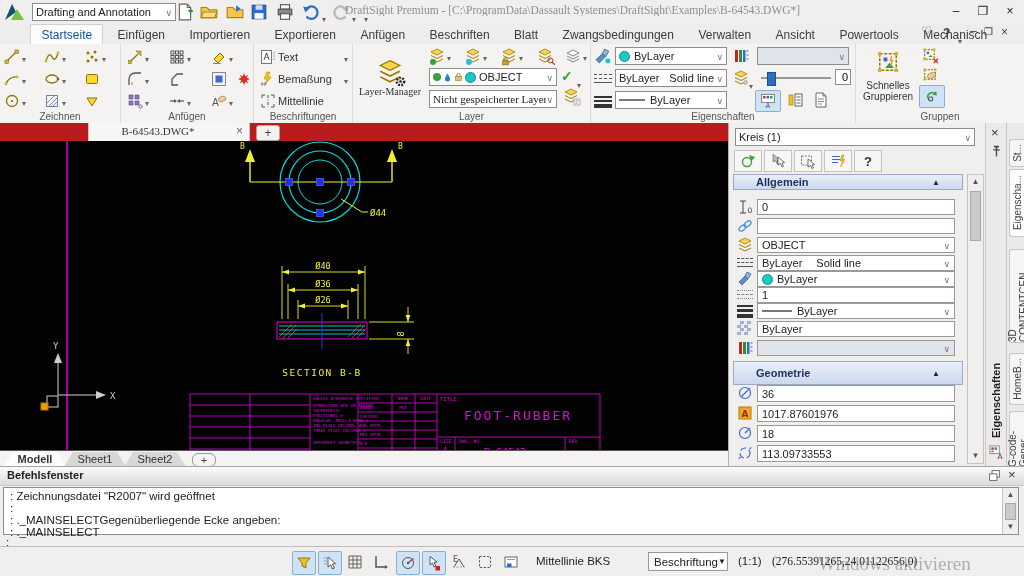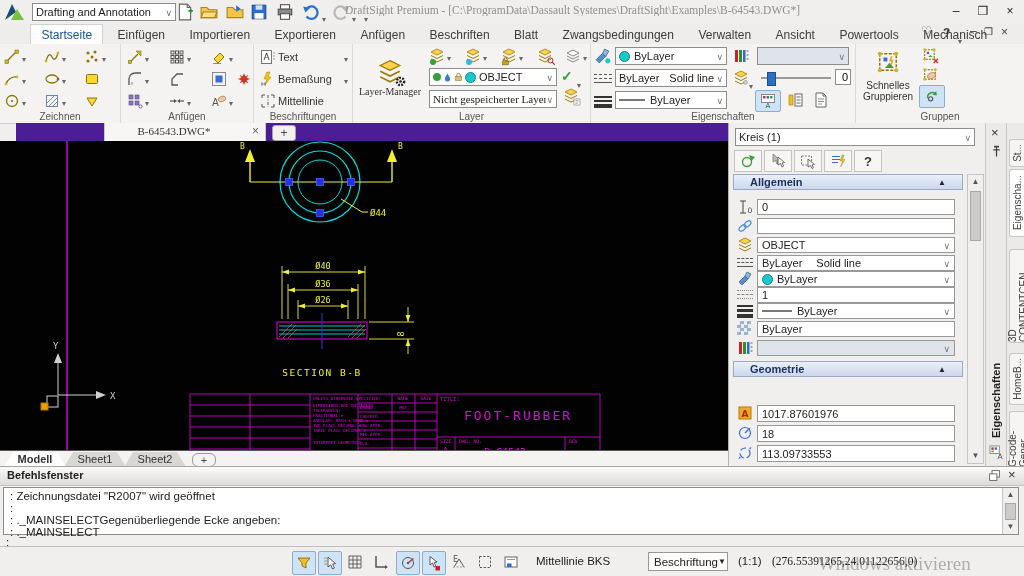--- a/index.html
+++ b/index.html
@@ -20,21 +20,21 @@
   #tabrow .rtab{display:inline-block;padding:0 10px;font-size:12px;color:#3c3c3c;line-height:20px;cursor:default;}
   #tabrow .rtab.act{background:#fcfcfc;color:#15539e;border:1px solid #d3d1cf;border-bottom:none;text-align:right;}
   .grp{position:absolute;top:0;height:79px;border-right:1px solid #dcdad8;}
   .grplabel{position:absolute;left:0;right:0;bottom:1px;text-align:center;font-size:10px;color:#555;}
   .cell{position:absolute;display:flex;align-items:center;gap:2px;height:20px;}
   .btnish{display:flex;align-items:center;justify-content:center;}
   .hl{background:#cfe3f6;border:1px solid #86aed6;border-radius:2px;}
   
   #proppanel{background:#f0efee;border-left:1px solid #b5b3b1;}
   .phead{background:linear-gradient(#e9effa,#ccd8ec);border:1px solid #9aaac8;
-         font-size:11px;font-weight:bold;color:#1a2f5e;display:flex;align-items:center;padding:0 16px;box-sizing:border-box;}
+         font-size:11px;font-weight:bold;color:#1a2f5e;display:flex;align-items:center;padding:0 22px;box-sizing:border-box;}
   .prow{position:absolute;left:0;width:234px;height:16px;}
   .prow .picon{position:absolute;left:8px;top:0px;}
   .pfield{position:absolute;left:28px;top:0;width:198px;height:16px;background:#fff;border:1px solid #999;
           font-size:11px;color:#222;display:flex;align-items:center;padding:0 4px;box-sizing:border-box;}
   .pfield .chev{margin-left:auto;}
   .pfield.dis{background:#dfe3ea;}
   .vtext{writing-mode:vertical-rl;transform:rotate(180deg);font-size:10px;color:#444;}
   .dtab{position:absolute;left:2px;width:15px;background:#f6f5f4;border:1px solid #c8c6c4;border-right:none;
         border-radius:3px 0 0 3px;display:flex;align-items:center;justify-content:center;}
   
@@ -554,21 +554,21 @@
         <svg width="15" height="15" viewBox="0 0 16 16">
             <path d="M3 10 A5 5 0 0 1 12 6" fill="none" stroke="#3aa13a" stroke-width="1.6"></path>
             <path d="M12 2 L12.5 7 L8 6Z" fill="#3aa13a"></path>
             <circle cx="6" cy="10.5" r="2.2" fill="none" stroke="#555" stroke-width="1.2"></circle>
           </svg>
       </span>
       <div class="grplabel">Gruppen</div>
     </div>
   </div>
 
-  <div class="ab" style="left:16px;top:123px;width:728px;height:18px;background:#4c1d95;">
+  <div class="ab" style="left:0;top:123px;width:728px;height:18px;background:#b91c1c;">
     <div class="ab" style="left:88px;top:0;width:160px;height:18px;background:#f7f6f5;border-left:1px solid #c9c7c5;border-right:1px solid #c9c7c5;">
       <span class="ab nw" style="left:0;right:22px;top:2px;text-align:center;font-size:11px;color:#333;">B-64543.DWG*</span>
       <span class="ab" style="right:6px;top:1px;font-size:12px;color:#666;">×</span>
     </div>
     <div class="ab btnish" style="left:256px;top:2px;width:22px;height:14px;border:1px solid #a8a6a4;border-radius:3px;background:#f2f1f0;font-size:12px;color:#444;line-height:12px;">+</div>
   </div>
 
   <div class="ab" style="left:0;top:141px;width:1006px;height:325px;background:#020202;">
     <svg width="1006" height="325" viewBox="0 0 1006 325" font-family="DejaVu Sans Mono, monospace">
 
@@ -850,25 +850,35 @@
             <rect x="10" y="2" width="2.5" height="12" fill="#2a6fd0"></rect>
             <path d="M13.5 2 h2 v2 h-2z M13.5 6 h2 v2 h-2z M13.5 10 h2 v2 h-2z" fill="#9ab"></path>
           </svg>
         </span>
       <div class="pfield dis">
         <span></span>
         <span class="chev"></span>
       </div>
     </div>
 
-    <div class="ab phead" style="left:4px;top:238px;width:230px;height:16px;">
+    <div class="ab phead" style="left:4px;top:238px;width:230px;height:24px;">
       <span>Geometrie</span>
       <span style="margin-left:auto;font-size:8px;color:#223;">▲</span>
     </div>
 
+    <div class="prow" style="top:262px;height:17px;">
+      <span class="picon">
+          <svg width="16" height="16" viewBox="0 0 16 16">
+            <circle cx="8" cy="8" r="5.5" fill="none" stroke="#3a6bd6" stroke-width="1.2"></circle>
+            <line x1="4.5" y1="11.5" x2="11.5" y2="4.5" stroke="#3a6bd6" stroke-width="1.2"></line>
+            <path d="M11 3.5 L13.5 2.5 L12.5 5Z" fill="#3a6bd6"></path>
+          </svg>
+        </span>
+      <div class="pfield" style="height:17px;">36</div>
+    </div>
     <div class="prow" style="top:282px;height:17px;">
       <span class="picon">
           <svg width="16" height="16" viewBox="0 0 16 16">
             <rect x="2" y="2" width="12" height="12" fill="#f0a828" stroke="#c07800"></rect>
             <text x="8" y="12" text-anchor="middle" font-size="9" fill="#a03000" font-weight="bold" font-family="DejaVu Sans, sans-serif">A</text>
           </svg>
         </span>
       <div class="pfield" style="height:17px;">1017.87601976</div>
     </div>
     <div class="prow" style="top:302px;height:17px;">

